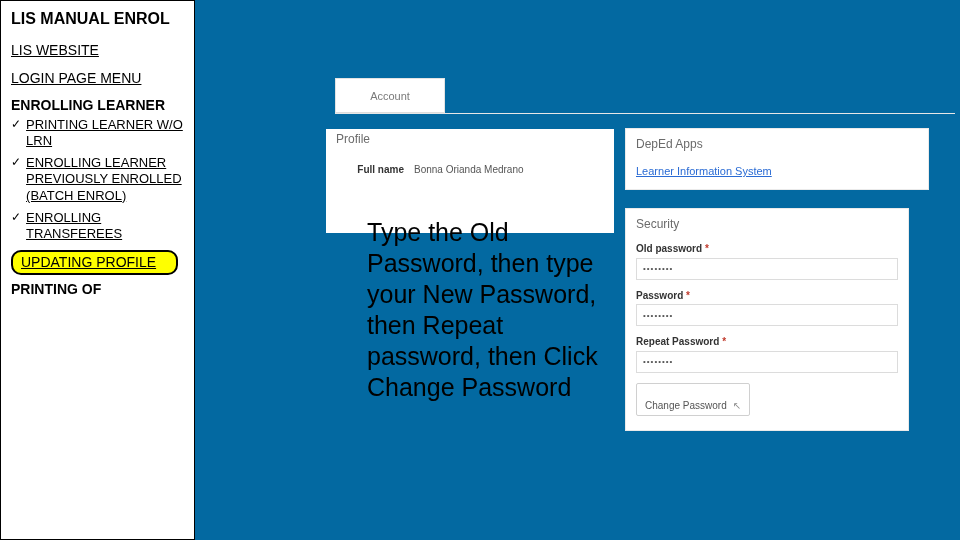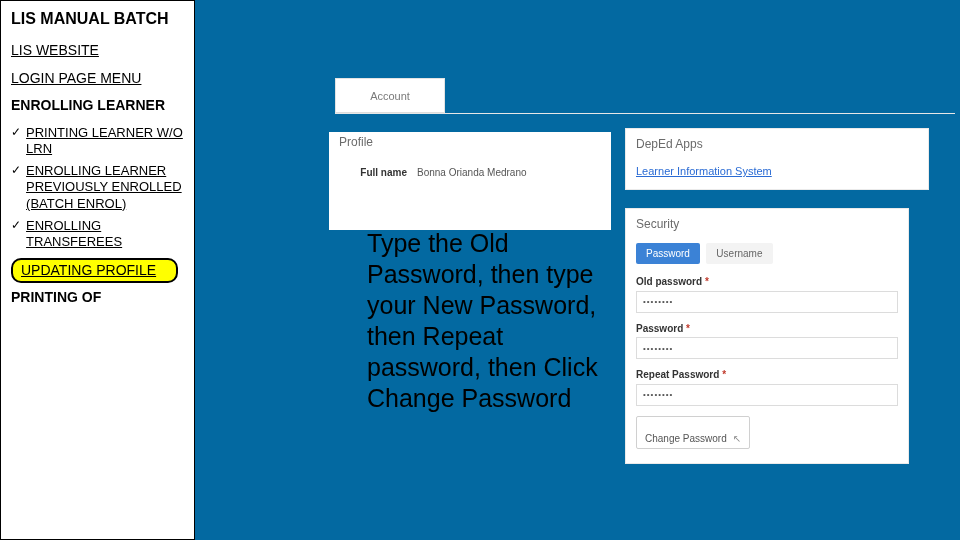--- a/index.html
+++ b/index.html
@@ -1,63 +1,63 @@
 <!DOCTYPE html>
 <html><head>
 <meta charset="utf-8">
 <style>
   * { box-sizing: border-box; margin: 0; padding: 0; }
   html, body { width: 960px; height: 540px; font-family: Arial, sans-serif; background: #fff; overflow: hidden; }
   .page { display: flex; width: 960px; height: 540px; }
   .sidebar { width: 195px; height: 540px; border: 1px solid #000; padding: 8px 10px 0 10px; overflow: hidden; }
   .sb-title { font-size: 16px; font-weight: bold; line-height: 1.2; margin-bottom: 14px; }
   .sb-link { font-size: 14px; text-decoration: underline; color: #000; line-height: 1.25; margin-bottom: 10px; display: block; }
-  .sb-heading { font-size: 14px; font-weight: bold; line-height: 1.25; margin-bottom: 10px; }
+  .sb-heading { font-size: 14px; font-weight: bold; line-height: 1.25; margin-bottom: 2px; }
   .sb-list { list-style: none; margin: 0 0 10px 0; }
   .sb-list li { display: flex; align-items: flex-start; margin-bottom: 6px; }
   .sb-list li .check { font-size: 12px; margin-right: 5px; line-height: 1.3; }
   .sb-list li .lilink { font-size: 13px; text-decoration: underline; line-height: 1.25; }
   .hilite { display: inline-block; background: #ffff00; border: 2px solid #000; border-radius: 10px; padding: 2px 20px 2px 8px; font-size: 14px; text-decoration: underline; line-height: 1.2; margin-top: -2px; }
   .sb-cut { font-size: 14px; font-weight: bold; margin-top: 6px; }
   .main { flex: 1; position: relative; background: #0369a1; }
   
   .mock { position: absolute; left: 130px; top: 48px; right: 0; bottom: 0; }
   .tabbar { position: absolute; left: 10px; top: 30px; width: 110px; height: 36px; background: #fff; border: 1px solid #e3e3e3; display: flex; align-items: center; justify-content: center; font-size: 11px; color: #7a7a7a; box-shadow: 0 -1px 0 #ddd inset; }
   .tab-underline { position: absolute; left: 10px; top: 65px; width: 620px; height: 0; border-bottom: 1px solid #e7e7e7; }
-  .profile-card { position: absolute; left: 0; top: 80px; width: 290px; height: 106px; background: #fff; border: 4px solid #0369a1; padding: 3px 10px; }
+  .profile-card { position: absolute; left: 0; top: 80px; width: 290px; height: 106px; background: #fff; border: 1px solid #0369a1; padding: 3px 10px; }
   .profile-card .card-title { font-size: 12px; color: #6b6b6b; margin-bottom: 18px; }
   .profile-card .row { display: flex; align-items: center; }
   .profile-card .label { font-size: 10px; font-weight: bold; color: #333; width: 78px; text-align: right; padding-right: 10px; }
   .profile-card .value { font-size: 10px; color: #555; }
   .apps-card { position: absolute; left: 300px; top: 80px; width: 304px; background: #fff; border: 1px solid #eaeaea; padding: 8px 10px 10px 10px; }
   .apps-card .card-title { font-size: 12px; color: #6b6b6b; margin-bottom: 10px; }
   .apps-card .app-link { font-size: 11px; color: #2a6bd4; }
   .sec-card { position: absolute; left: 300px; top: 160px; width: 284px; background: #fff; border: 1px solid #eaeaea; padding: 8px 10px 14px 10px; }
   .sec-card .card-title { font-size: 12px; color: #6b6b6b; margin-bottom: 12px; }
   .sec-tabs { margin: 0 0 12px 0; }
   .sec-tab { display: inline-block; font-size: 10px; padding: 5px 10px; border-radius: 2px; }
   .sec-tab.active { background: #3b82d6; color: #fff; }
   .sec-tab.inactive { background: #f3f3f3; color: #666; margin-left: 2px; }
   .fld { margin-bottom: 10px; }
   .fld .fl { font-size: 10px; font-weight: bold; color: #333; margin-bottom: 3px; display: block; }
   .fld .fl .req { color: #c0392b; }
   .fld .inp { width: 100%; height: 22px; border: 1px solid #dcdcdc; font-size: 8px; padding: 0 6px; letter-spacing: 1px; color: #555; background: #fff; }
   .change-btn { display: inline-flex; align-items: center; font-size: 10px; background: #fff; border: 1px solid #d0d0d0; padding: 16px 8px 4px 8px; color: #555; border-radius: 2px; }
   .change-btn .gearish { margin-left: 6px; font-size: 10px; color: #888; }
   
-  .instr { position: absolute; left: 172px; top: 228px; width: 250px; font-size: 25px; line-height: 1.24; color: #000; }
+  .instr { position: absolute; left: 172px; top: 217px; width: 250px; font-size: 25px; line-height: 1.24; color: #000; }
   
   .tinygrey { position: absolute; right: 6px; top: 48px; font-size: 7px; color: #bdbdbd; letter-spacing: 1px; }
 </style>
 </head>
 <body>
 
 <div class="page">
   <div class="sidebar">
-    <div class="sb-title">LIS MANUAL BATCH</div>
+    <div class="sb-title">LIS MANUAL ENROL</div>
     <a class="sb-link" href="#">LIS WEBSITE</a>
     <a class="sb-link" href="#">LOGIN PAGE MENU</a>
     <div class="sb-heading">ENROLLING LEARNER</div>
     <ul class="sb-list">
       <li>
           <span class="check">✓</span>
           <span class="lilink">PRINTING LEARNER W/O LRN</span>
         </li>
       <li>
           <span class="check">✓</span>
@@ -87,24 +87,20 @@
         </div>
       </div>
 
       <div class="apps-card">
         <div class="card-title">DepEd Apps</div>
         <a href="#" class="app-link">Learner Information System</a>
       </div>
 
       <div class="sec-card">
         <div class="card-title">Security</div>
-        <div class="sec-tabs">
-          <span class="sec-tab active">Password</span>
-          <span class="sec-tab inactive">Username</span>
-        </div>
         <div class="fld">
           <span class="fl"><span>Old password </span><span class="req">*</span></span>
           <input class="inp" type="password" value="••••••••" style="">
         </div>
         <div class="fld">
           <span class="fl"><span>Password </span><span class="req">*</span></span>
           <input class="inp" type="password" value="••••••••" style="">
         </div>
         <div class="fld">
           <span class="fl"><span>Repeat Password </span><span class="req">*</span></span>

